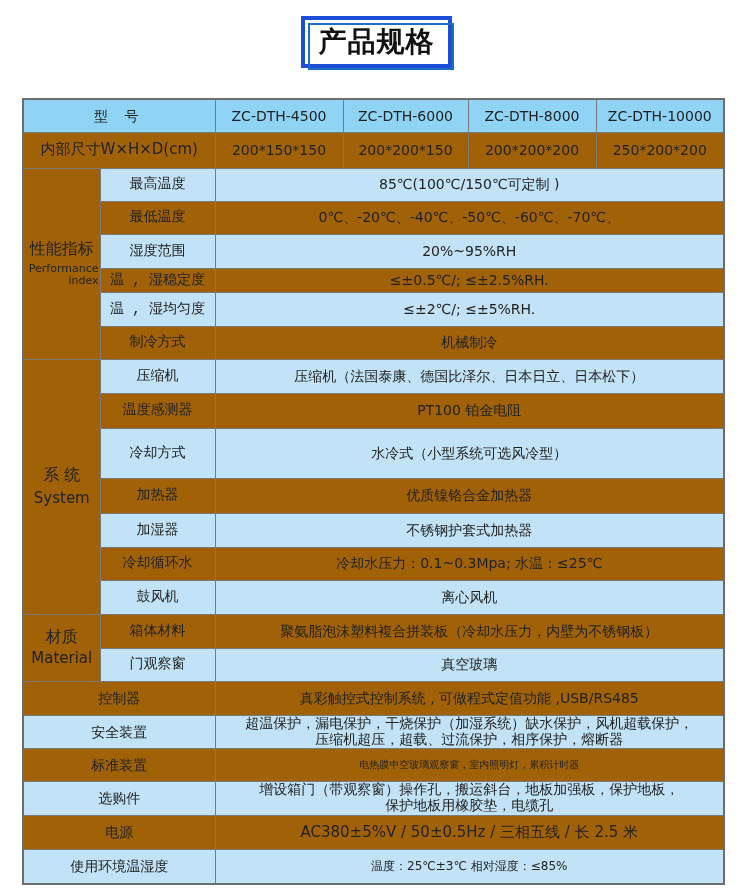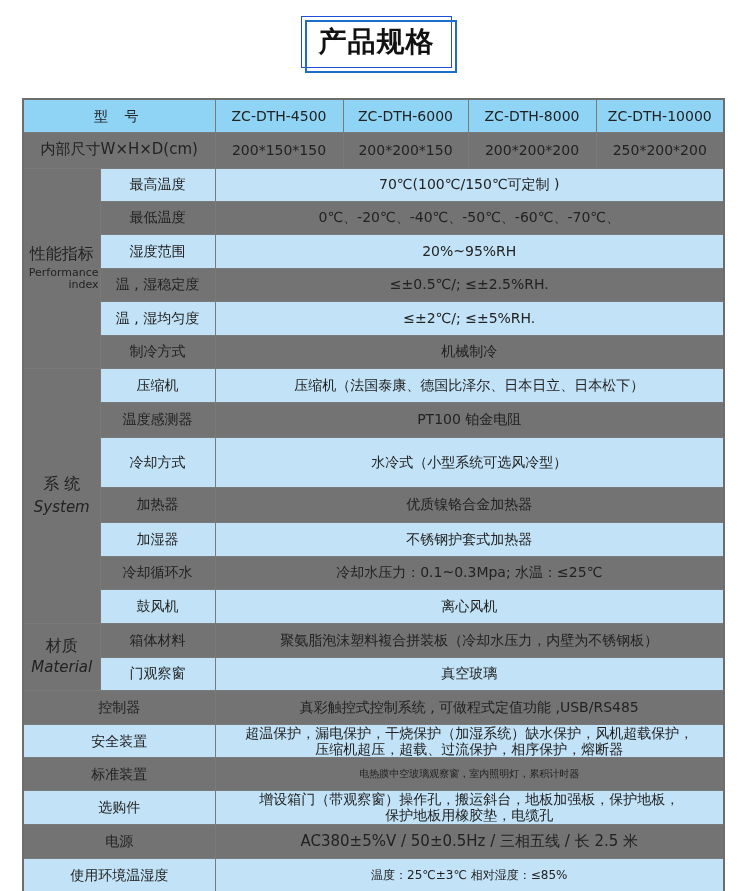--- a/index.html
+++ b/index.html
@@ -14,21 +14,21 @@
       overflow: hidden;
       font-family: "DejaVu Sans", "Liberation Sans", sans-serif;
       color: #1a1a1a;
     }
     .title-box {
       position: absolute;
       left: 301px;
       top: 16px;
       width: 151px;
       height: 52px;
-      border: 1px solid #1d4ed8;
+      border: 4px solid #1d4ed8;
       box-sizing: border-box;
     }
     .title-box::after {
       content: "";
       position: absolute;
       left: 3px;
       top: 3px;
       right: -6px;
       bottom: -6px;
       border: 2px solid #1b6fc9;
@@ -64,28 +64,28 @@
       vertical-align: middle;
       padding: 0;
       font-size: 14px;
       color: #222;
       line-height: 1.15;
       white-space: nowrap;
       overflow: hidden;
     }
     .hdr { background: #8fd3f5; }
     .blue { background: #c2e3f7; }
-    .white { background: #737373; }
+    .white { background: #a16207; }
     .hdr-title { font-size: 19px; letter-spacing: 6px; }
     .model { font-size: 15px; }
     .sect-main { font-size: 16px; }
     .sect-sub { font-size: 11px; line-height: 1.1; text-align: right; }
-    .sect-en { font-size: 15px; font-style: italic; }
-    .small2 { font-size: 12px; line-height: 1.15; }
-    .sub-label { font-size: 14px; }
+    .sect-en { font-size: 15px; }
+    .small2 { font-size: 12px; line-height: 1.15; font-family: Liberation Serif, serif; }
+    .sub-label { font-size: 14px; font-family: Liberation Mono, monospace; }
   </style>
 </head>
 <body>
 
 <div class="title-box">
   <div class="title-text">产品规格</div>
 </div>
 
 <table class="spec">
   <colgroup>
@@ -113,31 +113,31 @@
     <td class="white model">200*200*200</td>
     <td class="white model">250*200*200</td>
   </tr>
 
   <tr style="height:33px">
     <td rowspan="6" class="white">
       <div class="sect-main">性能指标</div>
       <div class="sect-sub" style="white-space:normal;padding:4px 1px 0">Performance index</div>
     </td>
     <td class="blue sub-label">最高温度</td>
-    <td colspan="4" class="blue">70℃(100℃/150℃可定制 )</td>
+    <td colspan="4" class="blue">85℃(100℃/150℃可定制 )</td>
   </tr>
   <tr style="height:33px">
     <td class="white sub-label">最低温度</td>
     <td colspan="4" class="white">0℃、-20℃、-40℃、-50℃、-60℃、-70℃、</td>
   </tr>
   <tr style="height:34px">
     <td class="blue sub-label">湿度范围</td>
     <td colspan="4" class="blue">20%~95%RH</td>
   </tr>
-  <tr style="height:33px">
+  <tr style="height:24px">
     <td class="white sub-label">温 , 湿稳定度</td>
     <td colspan="4" class="white">≤±0.5℃/;  ≤±2.5%RH.</td>
   </tr>
   <tr style="height:34px">
     <td class="blue sub-label">温 , 湿均匀度</td>
     <td colspan="4" class="blue">≤±2℃/;  ≤±5%RH.</td>
   </tr>
   <tr style="height:33px">
     <td class="white sub-label">制冷方式</td>
     <td colspan="4" class="white">机械制冷</td>

